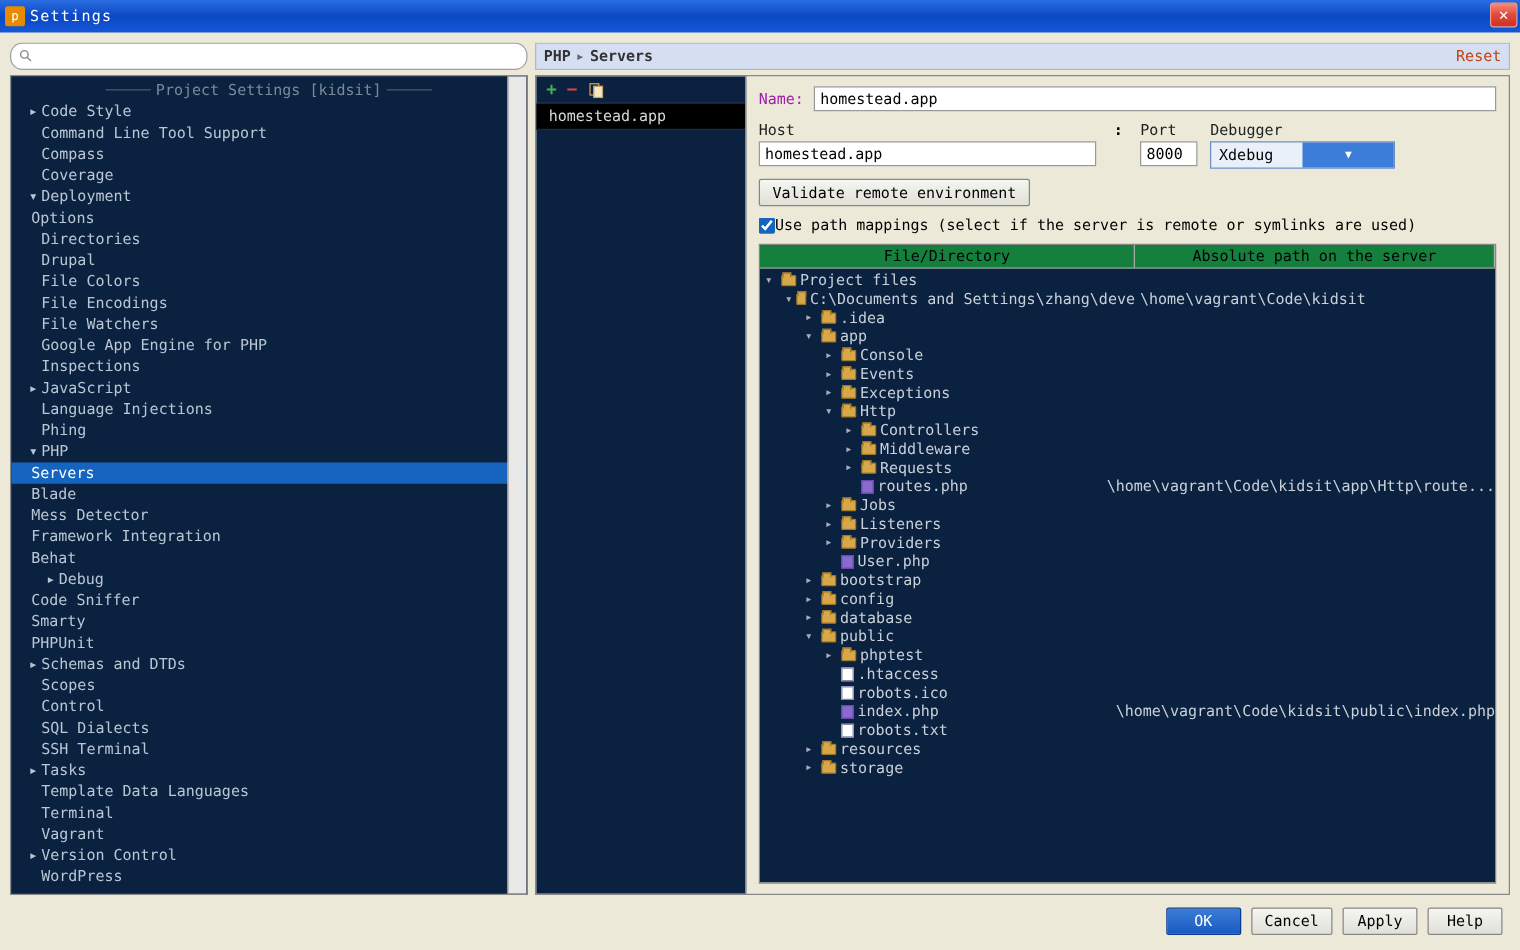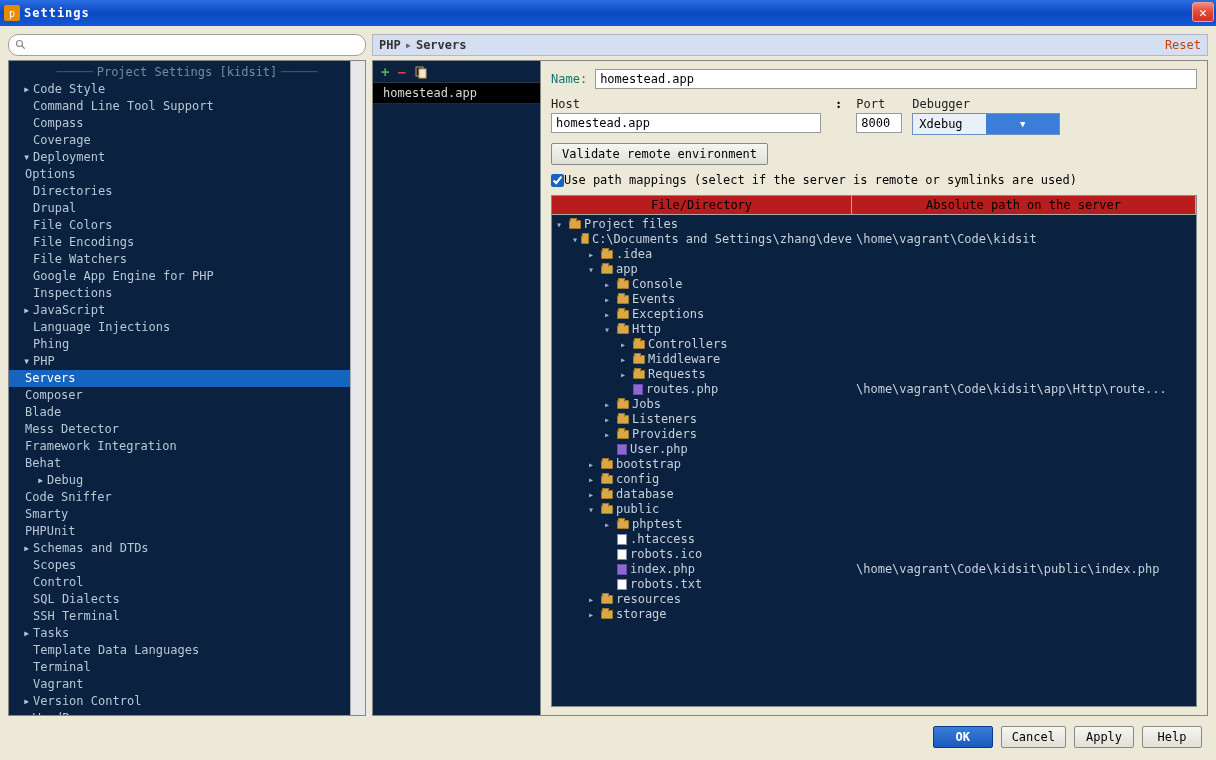--- a/index.html
+++ b/index.html
@@ -1,23 +1,23 @@
 <!DOCTYPE html>
 <html><head>
 <meta charset="utf-8">
 <style>
 *{box-sizing:border-box;margin:0;padding:0;font-family:"SimSun","NSimSun","MS Sans Serif",monospace;font-size:12px}
 body{background:#ece9d8;overflow:hidden;width:1216px;height:760px}
 .titlebar{height:26px;background:linear-gradient(180deg,#2a6de1 0%,#0b48c3 50%,#1557d7 100%);color:#fff;display:flex;align-items:center;padding:0 4px;position:relative}
 .titlebar .icon{width:16px;height:16px;background:#e68a00;border-radius:2px;display:flex;align-items:center;justify-content:center;font-size:10px;color:#fff;margin-right:4px}
-.titlebar .title{font-weight:bold;letter-spacing:1px}
+.titlebar .title{font-weight:normal;letter-spacing:1px}
 .titlebar .close{position:absolute;right:2px;top:2px;width:22px;height:20px;background:linear-gradient(180deg,#f78a7a 0%,#e14838 50%,#d03020 100%);border:1px solid #f0a090;border-radius:3px;color:#fff;display:flex;align-items:center;justify-content:center;font-weight:bold;font-size:13px}
 .window-body{background:#ece9d8;height:calc(100% - 26px);padding:8px;display:flex;flex-direction:column}
 .content{display:flex;flex:1;overflow:hidden;gap:6px}
-.left-panel{width:358px;display:flex;flex-direction:column;gap:4px}
+.left-panel{width:414px;display:flex;flex-direction:column;gap:4px}
 .search-box{height:22px;border:1px solid #a0a0a0;border-radius:10px;background:#fff;display:flex;align-items:center;padding:0 6px}
 .search-box svg{width:12px;height:12px;margin-right:4px;fill:#888}
 .search-box input{border:none;outline:none;flex:1;font-size:11px}
 .tree-panel{flex:1;background:#0a2140;border:1px solid #888;overflow-y:auto;color:#b9c7d4;padding:2px 0;position:relative}
 .tree-header{color:#7a8a9a;text-align:center;padding:2px 0;letter-spacing:0}
 .tree-header::before,.tree-header::after{content:"─────";color:#4a5a6a;margin:0 4px}
 .tree-item{padding:1px 6px;white-space:nowrap;cursor:default;line-height:15px}
 .tree-item.l0{padding-left:14px}
 .tree-item.l1{padding-left:28px}
 .tree-item.l2{}
@@ -36,36 +36,36 @@
 .server-list{width:168px;background:#0a2140;border-right:1px solid #888;display:flex;flex-direction:column}
 .server-tools{height:22px;display:flex;align-items:center;gap:8px;padding:0 8px;border-bottom:1px solid #2a3a4a}
 .tool-add{color:#4caf50;font-weight:bold;font-size:14px;cursor:pointer}
 .tool-del{color:#e04040;font-weight:bold;font-size:14px;cursor:pointer}
 .tool-copy{width:14px;height:14px;display:inline-block}
 .tool-copy svg{width:14px;height:14px;fill:#d0a060}
 .server-item{background:#000;color:#ccc;padding:3px 10px;border-bottom:1px solid #1a2a3a}
 .server-item.selected{background:#000;color:#d8d8d8}
 .form-area{flex:1;padding:8px 10px;display:flex;flex-direction:column;gap:8px;overflow:hidden}
 .form-row{display:flex;align-items:center;gap:8px}
-.form-row label{color:#0f766e}
+.form-row label{color:#a21caf}
 .text-input{border:1px solid #999;background:#fff;height:20px;padding:0 4px;font-size:12px}
 .name-input{flex:1}
 .host-group{display:flex;align-items:flex-start;gap:10px}
 .field-col{display:flex;flex-direction:column;gap:2px}
 .field-col label{color:#222}
 .host-field{width:270px}
 .port-field{width:46px}
 .select-box{display:flex;align-items:center;border:1px solid #7090c0;background:#eaf0fa;height:22px;width:148px}
 .select-box span{flex:1;padding:0 6px}
 .select-box .dd{width:18px;height:100%;background:#3b7dd8;display:flex;align-items:center;justify-content:center;color:#fff;font-size:9px}
 .btn{background:linear-gradient(180deg,#f6f6f2,#e0e0d8);border:1px solid #888;padding:3px 10px;cursor:pointer;border-radius:2px}
 .checkbox-row{display:flex;align-items:center;gap:0}
 .checkbox-row input{accent-color:#1565c0}
 .mapping-table{flex:1;display:flex;flex-direction:column;border:1px solid #888;overflow:hidden}
-.mapping-header{display:flex;background:#b91c1c;border-bottom:1px solid #aaa}
+.mapping-header{display:flex;background:#15803d;border-bottom:1px solid #aaa}
 .mapping-header div{padding:2px 4px;text-align:center;border-right:1px solid #aaa}
 .mh1{width:300px}
 .mh2{flex:1}
 .mapping-body{flex:1;background:#0a2140;color:#c8d0d8;overflow:auto;padding:2px 0;position:relative}
 .map-row{display:flex;white-space:nowrap;line-height:15px;padding:0}
 .map-row .file-col{width:300px;padding-left:4px;display:flex;align-items:center}
 .map-row .path-col{flex:1;padding-left:4px}
 .fr-arrow{display:inline-block;width:10px;font-size:10px;color:#aab}
 .fr-arrow.exp::before{content:"▾"}
 .fr-arrow.col::before{content:"▸"}
@@ -74,21 +74,21 @@
 .ico-folder::before{content:"";position:absolute;top:-3px;left:0;width:5px;height:3px;background:#d8a848;border:1px solid #a07828;border-bottom:none}
 .ico-file{background:#fff;border:1px solid #88a;width:10px;height:11px;display:inline-block;margin:0 3px;position:relative}
 .ico-php{background:#8a6acf;border:1px solid #6a4aaf;width:10px;height:11px;display:inline-block;margin:0 3px}
 .fr-i0{padding-left:0}
 .fr-i1{padding-left:16px}
 .fr-i2{padding-left:32px}
 .fr-i3{padding-left:48px}
 .fr-i4{padding-left:64px}
 .footer{display:flex;justify-content:flex-end;gap:8px;padding:10px 6px 4px 6px}
 .footer .btn{min-width:60px}
-.btn.primary{background:linear-gradient(180deg,#3b7dd8,#1a5ac0);color:#fff;border-color:#0a3a90;font-weight:bold}
+.btn.primary{background:linear-gradient(180deg,#3b7dd8,#1a5ac0);color:#fff;border-color:#0a3a90;font-weight:normal}
 .colon{margin:0 4px;font-weight:bold}
 </style>
 </head>
 <body>
 
 <div class="titlebar">
   <span class="icon">p</span>
   <span class="title">Settings</span>
   <div class="close">✕</div>
 </div>
@@ -118,21 +118,20 @@
             <div class="tree-item l0"><span class="noarrow"></span><span>File Colors</span></div>
             <div class="tree-item l0"><span class="noarrow"></span><span>File Encodings</span></div>
             <div class="tree-item l0"><span class="noarrow"></span><span>File Watchers</span></div>
             <div class="tree-item l0"><span class="noarrow"></span><span>Google App Engine for PHP</span></div>
             <div class="tree-item l0"><span class="noarrow"></span><span>Inspections</span></div>
             <div class="tree-item l0"><span class="arrow col"></span><span>JavaScript</span></div>
             <div class="tree-item l0"><span class="noarrow"></span><span>Language Injections</span></div>
             <div class="tree-item l0"><span class="noarrow"></span><span>Phing</span></div>
             <div class="tree-item l0"><span class="arrow exp"></span><span>PHP</span></div>
             <div class="tree-item l2 selected"><span class="noarrow"></span><span>Servers</span></div>
-            <div class="tree-item l2"><span class="noarrow"></span><span>Composer</span></div>
             <div class="tree-item l2"><span class="noarrow"></span><span>Blade</span></div>
             <div class="tree-item l2"><span class="noarrow"></span><span>Mess Detector</span></div>
             <div class="tree-item l2"><span class="noarrow"></span><span>Framework Integration</span></div>
             <div class="tree-item l2"><span class="noarrow"></span><span>Behat</span></div>
             <div class="tree-item l1"><span class="arrow col"></span><span>Debug</span></div>
             <div class="tree-item l2"><span class="noarrow"></span><span>Code Sniffer</span></div>
             <div class="tree-item l2"><span class="noarrow"></span><span>Smarty</span></div>
             <div class="tree-item l2"><span class="noarrow"></span><span>PHPUnit</span></div>
             <div class="tree-item l0"><span class="arrow col"></span><span>Schemas and DTDs</span></div>
             <div class="tree-item l0"><span class="noarrow"></span><span>Scopes</span></div>

